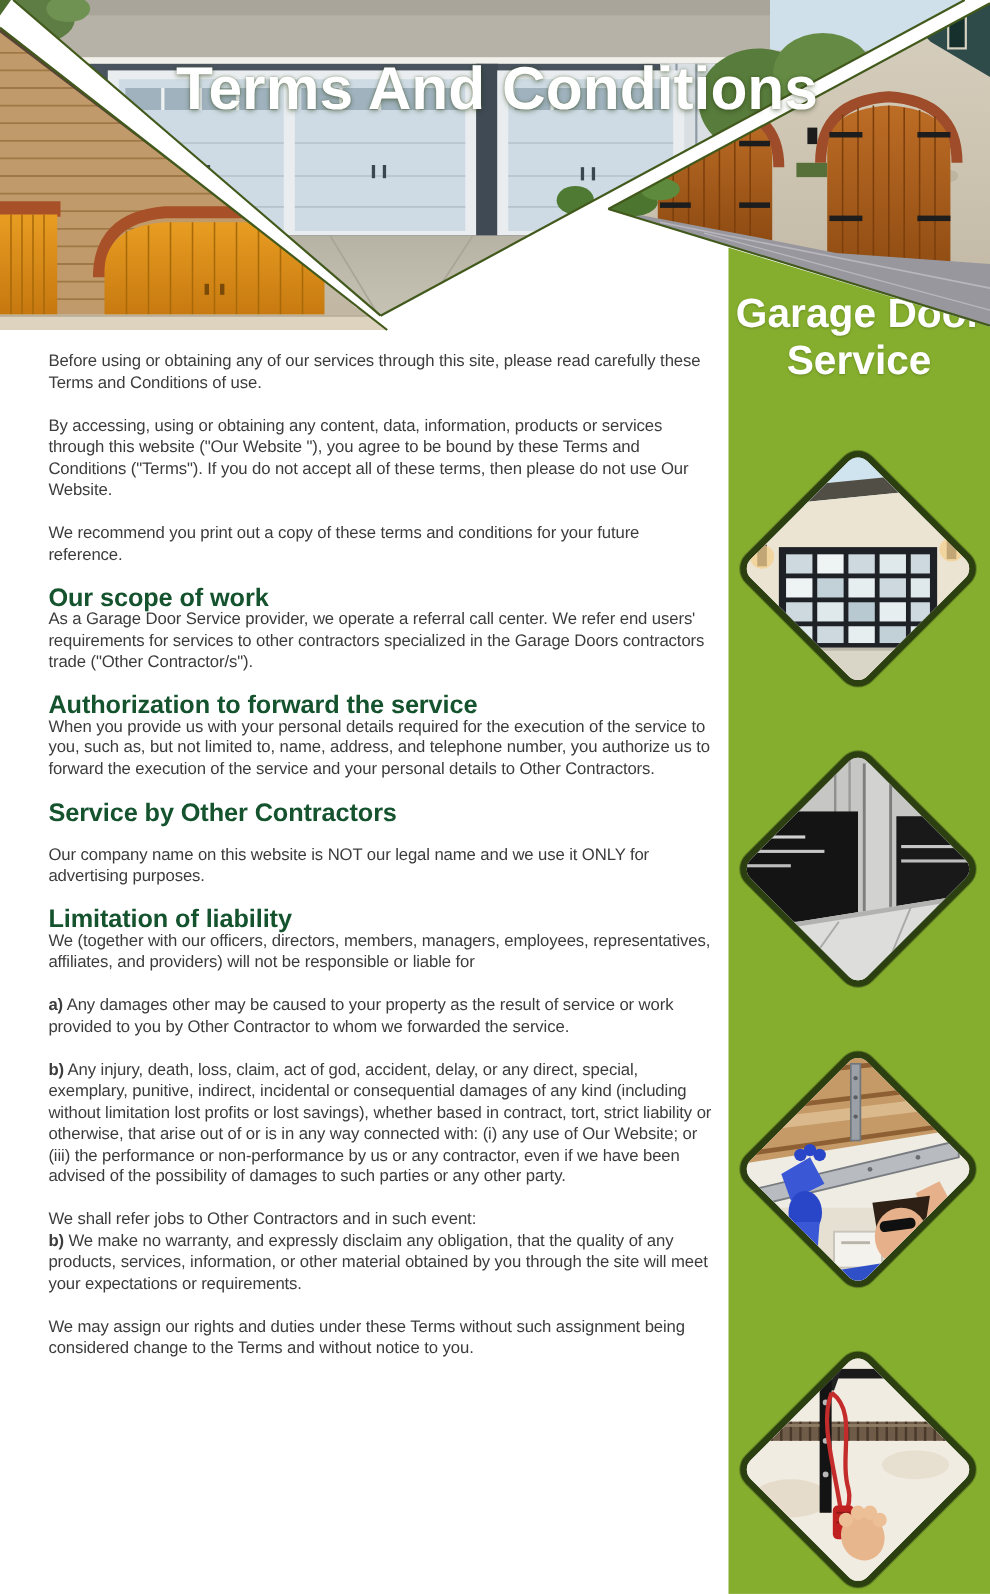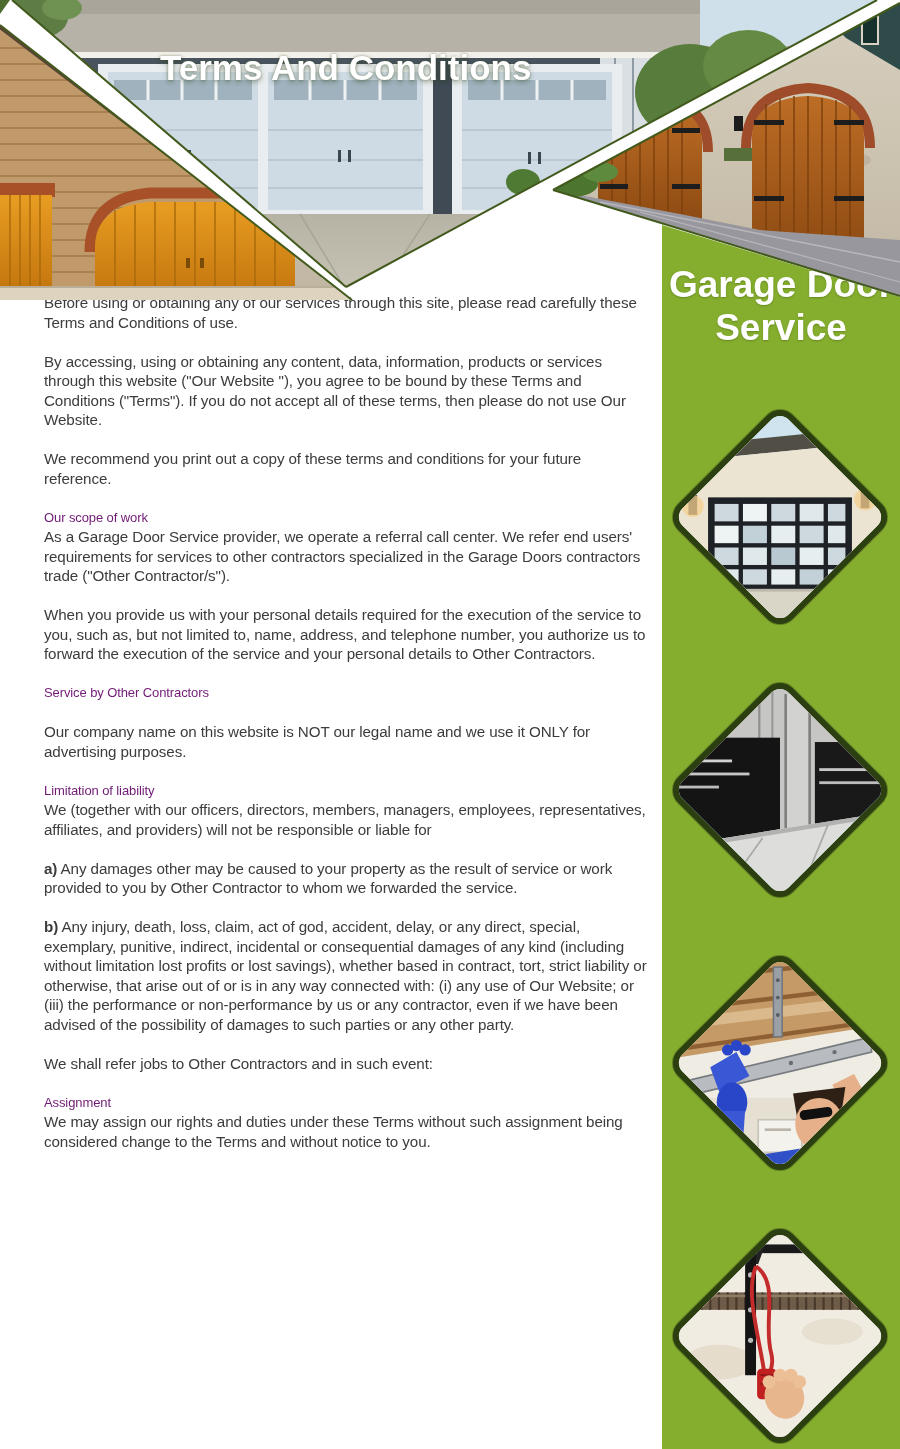--- a/index.html
+++ b/index.html
@@ -5,21 +5,21 @@
   html,body{margin:0;padding:0;}
   body{
     width:900px;height:1449px;position:relative;overflow:hidden;
     background:#ffffff;
     font-family:"Liberation Sans","DejaVu Sans",sans-serif;
   }
   
   .hero-svg{position:absolute;left:0;top:0;z-index:5;pointer-events:none;}
   .hero-title{
     position:absolute;left:160px;top:48px;z-index:6;margin:0;
-    font-size:35px;font-weight:bold;color:#ffffff;letter-spacing:0px;
+    font-size:55px;font-weight:bold;color:#ffffff;letter-spacing:0px;
     text-shadow:0 2px 5px rgba(40,60,20,.45), 0 0 2px rgba(60,80,20,.5);
   }
   
   .sidebar{
     position:absolute;left:662px;top:223px;width:238px;height:1226px;z-index:1;
     background:#85ae2e;
     clip-path:polygon(0 2px,238px 74px,238px 1226px,0 1226px);
   }
   .sidebar-title{
     position:absolute;top:40px;left:0;width:238px;margin:0;
@@ -31,26 +31,26 @@
     position:absolute;left:37px;width:150px;height:150px;
     transform:rotate(45deg);
     border:6px solid #2b3f10;border-radius:18px;overflow:hidden;
     background:#dddddd;box-shadow:0 0 0 1px rgba(43,63,16,.4);
   }
   .d1{top:213px}.d2{top:486px}.d3{top:759px}.d4{top:1032px}
   .diamond .ph{position:absolute;left:-34px;top:-34px;width:218px;height:218px;transform:rotate(-45deg);}
   .diamond svg{width:100%;height:100%;display:block;}
   
   .doc{
-    position:absolute;left:44px;top:293px;width:608px;z-index:2;
+    position:absolute;left:44px;top:319px;width:608px;z-index:2;
     color:#3c3c3c;font-size:15.2px;line-height:19.5px;letter-spacing:-0.1px;
   }
   .doc p{margin:0 0 19.5px 0;}
   .doc h3{
-    margin:0;font-size:13px;line-height:19.5px;font-weight:normal;color:#701a75;
+    margin:0;font-size:23px;line-height:19.5px;font-weight:bold;color:#14532d;
   }
   .doc .blk{display:block;}
   .doc b{font-weight:bold;}
 </style>
 </head>
 <body>
 
 <div class="sidebar">
   <h2 class="sidebar-title">Garage Door Service</h2>
 
@@ -421,32 +421,33 @@
 <h1 class="hero-title">Terms And Conditions</h1>
 
 <div class="doc">
   <p>Before using or obtaining any of our services through this site, please read carefully these Terms and Conditions of use.</p>
   <p>By accessing, using or obtaining any content, data, information, products or services through this website ("Our Website "), you agree to be bound by these Terms and Conditions ("Terms"). If you do not accept all of these terms, then please do not use Our Website.</p>
   <p>We recommend you print out a copy of these terms and conditions for your future reference.</p>
 
   <h3>Our scope of work</h3>
   <p>As a Garage Door Service provider, we operate a referral call center. We refer end users' requirements for services to other contractors specialized in the Garage Doors contractors trade ("Other Contractor/s").</p>
 
+  <h3>Authorization to forward the service</h3>
   <p>When you provide us with your personal details required for the execution of the service to you, such as, but not limited to, name, address, and telephone number, you authorize us to forward the execution of the service and your personal details to Other Contractors.</p>
 
   <h3>Service by Other Contractors</h3>
   <p>
   </p>
 
   <p>Our company name on this website is NOT our legal name and we use it ONLY for advertising purposes.</p>
 
   <h3>Limitation of liability</h3>
   <p>We (together with our officers, directors, members, managers, employees, representatives, affiliates, and providers) will not be responsible or liable for</p>
   <p><b>a)</b> <span>Any damages other may be caused to your property as the result of service or work provided to you by Other Contractor to whom we forwarded the service.</span></p>
   <p><b>b)</b> <span>Any injury, death, loss, claim, act of god, accident, delay, or any direct, special, exemplary, punitive, indirect, incidental or consequential damages of any kind (including without limitation lost profits or lost savings), whether based in contract, tort, strict liability or otherwise, that arise out of or is in any way connected with: (i) any use of Our Website; or (iii) the performance or non-performance by us or any contractor, even if we have been advised of the possibility of damages to such parties or any other party.</span></p>
 
   <p>
     <span class="blk">We shall refer jobs to Other Contractors and in such event:</span>
+    <span class="blk"><b>b)</b> <span>We make no warranty, and expressly disclaim any obligation, that the quality of any products, services, information, or other material obtained by you through the site will meet your expectations or requirements.</span></span>
   </p>
 
-  <h3>Assignment</h3>
   <p>We may assign our rights and duties under these Terms without such assignment being considered change to the Terms and without notice to you.</p>
 </div>
 
 </body></html>

